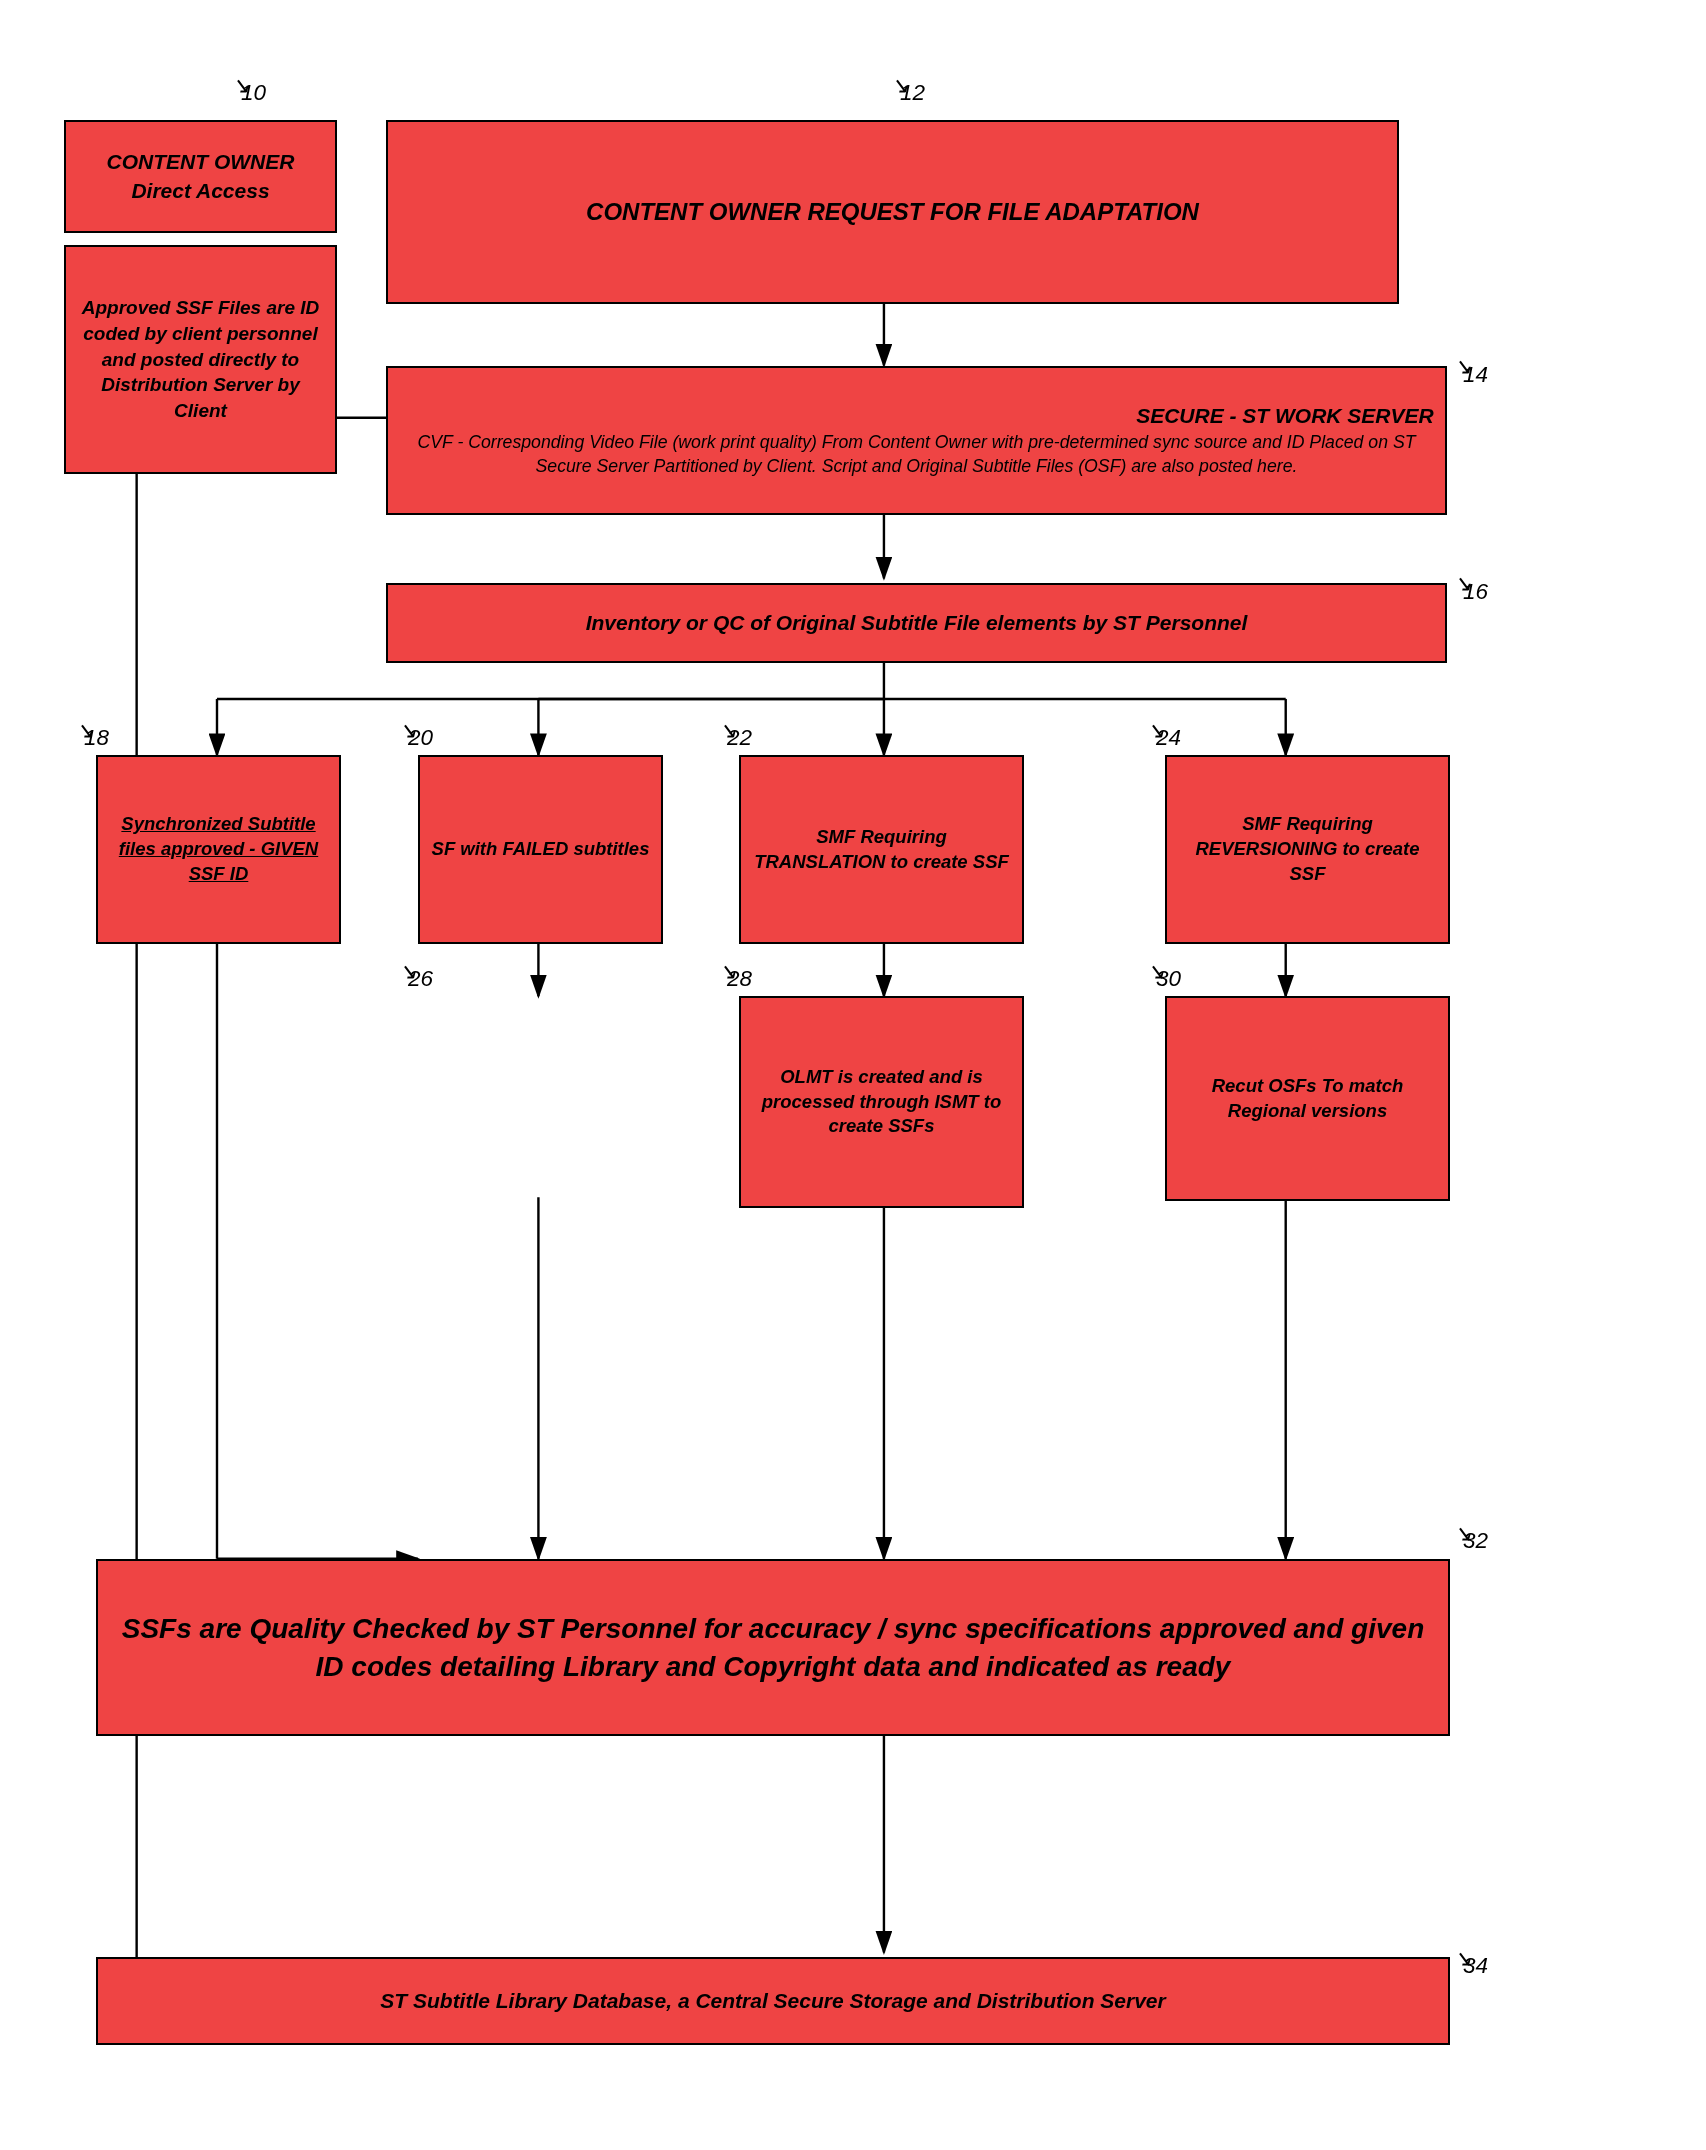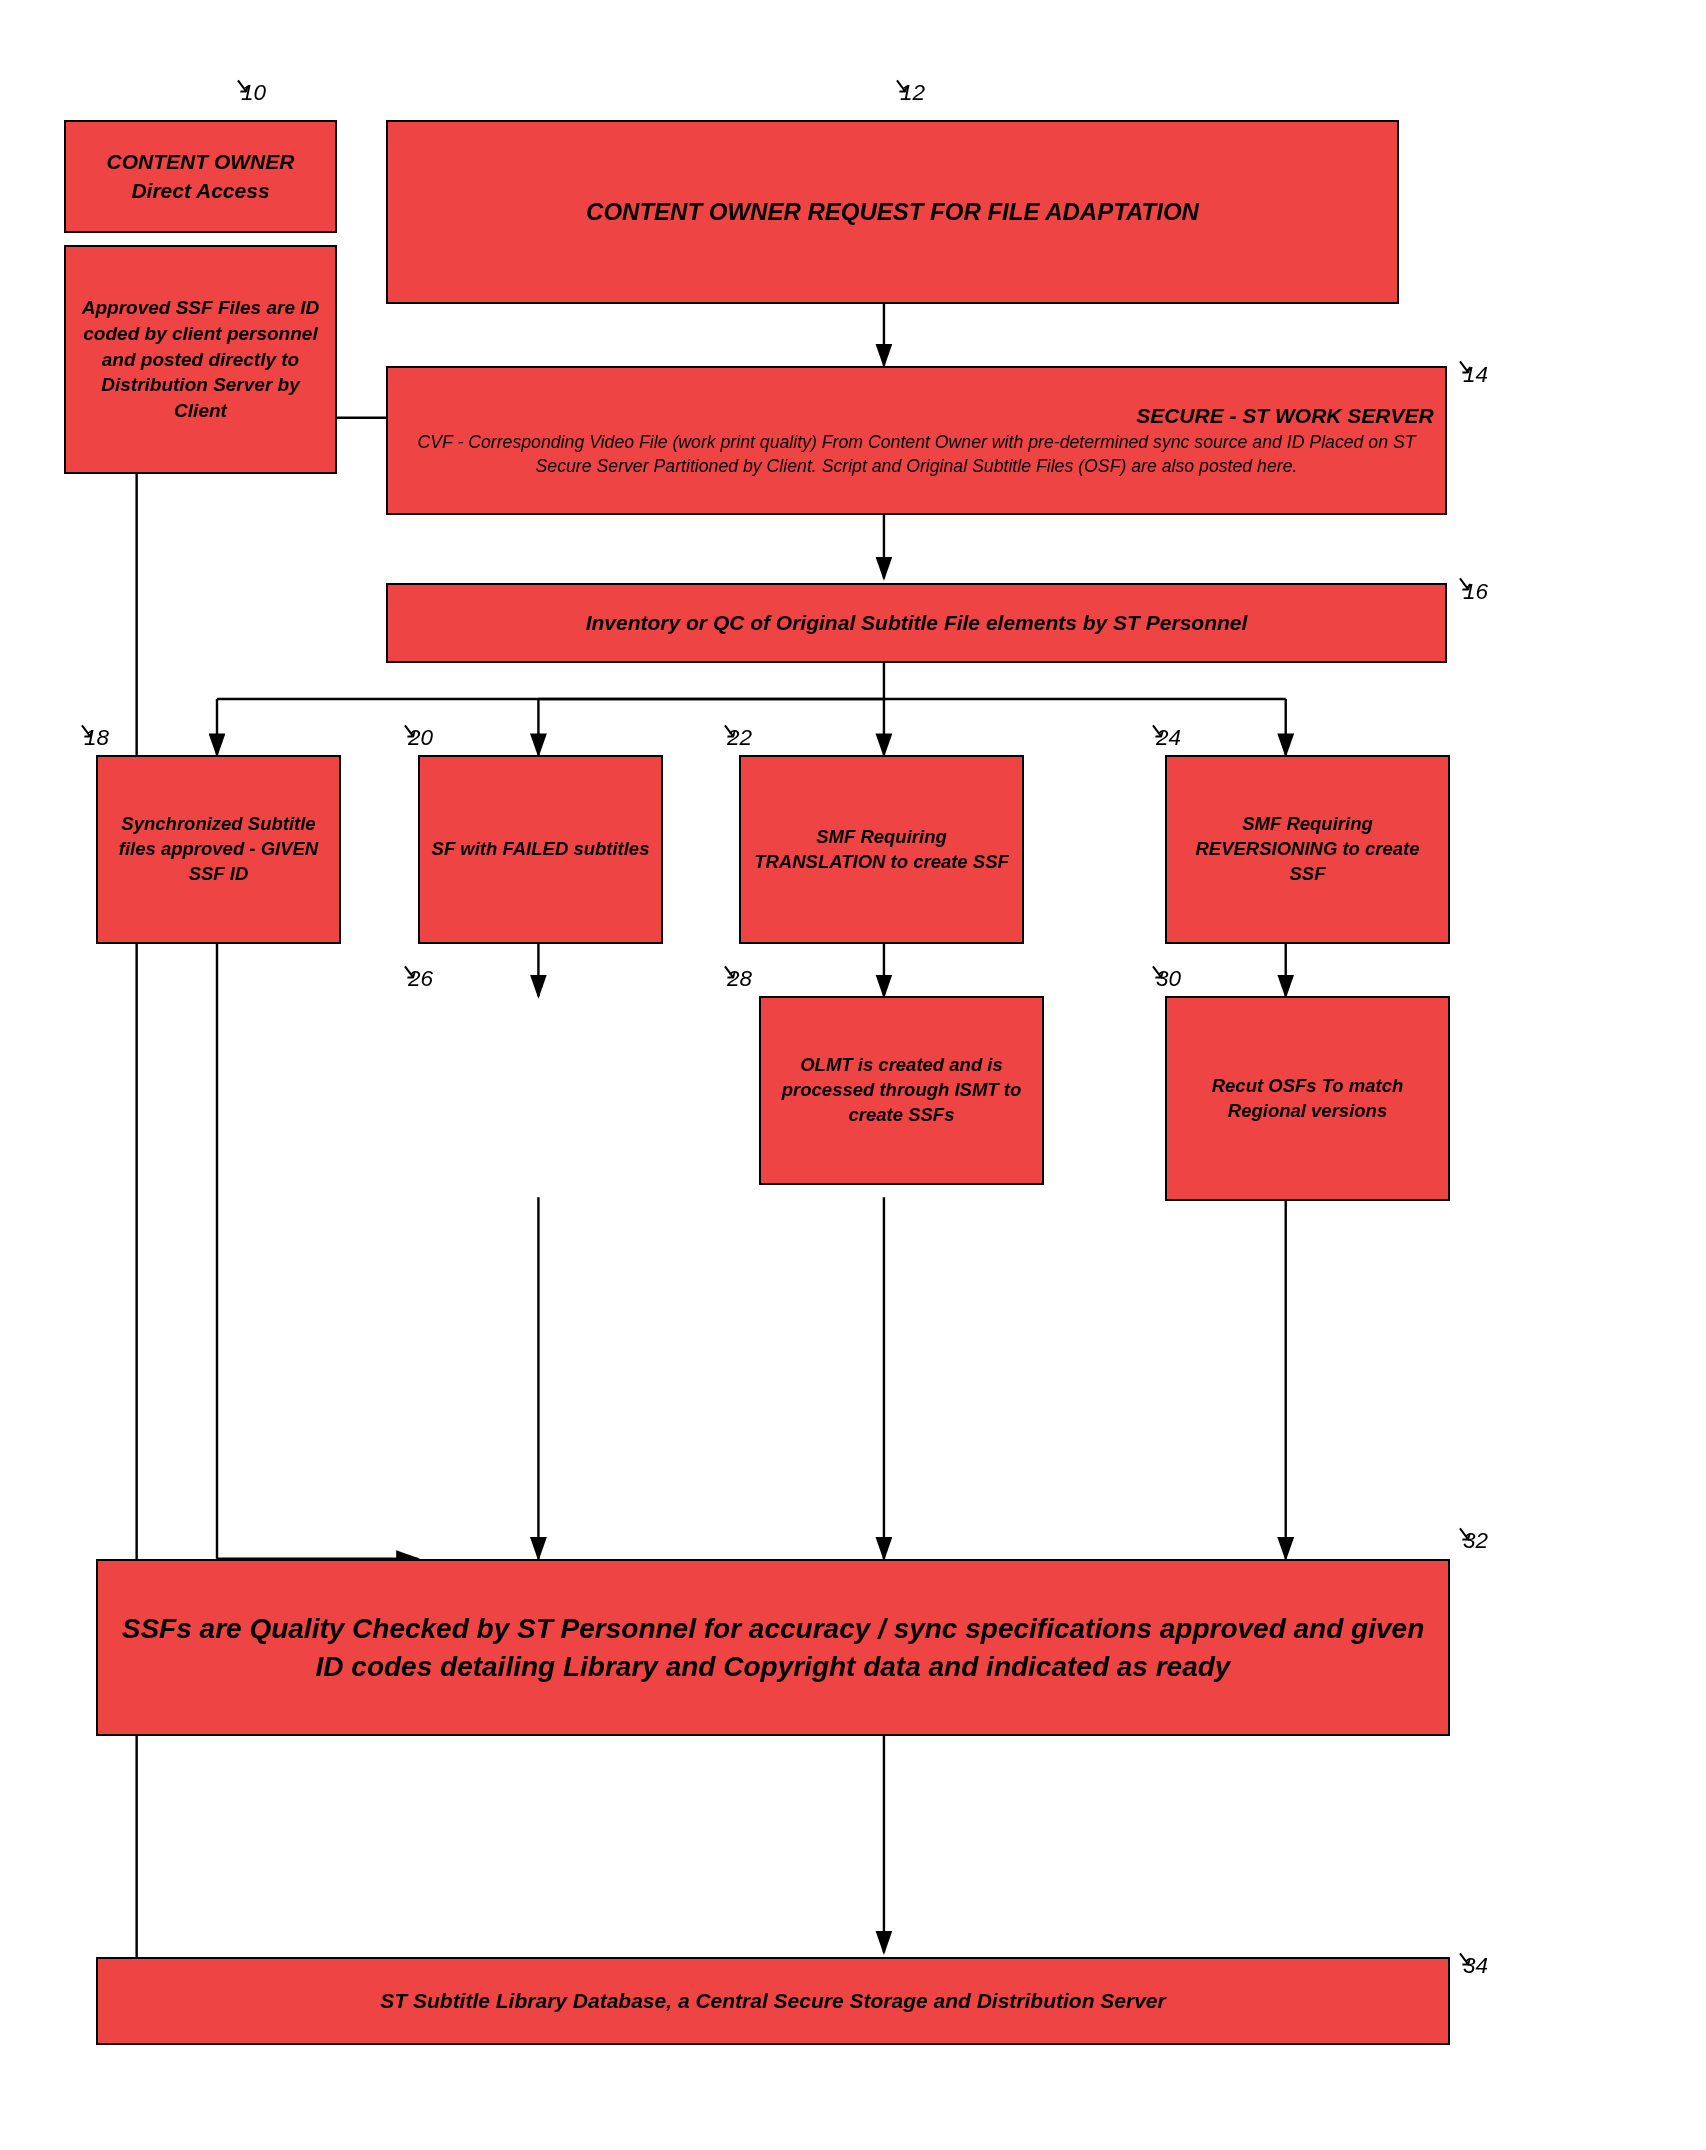--- a/index.html
+++ b/index.html
@@ -134,21 +134,21 @@
   <span style="position:absolute; left:1421px; top:538px; font-size:22.5px; font-style:italic;">↘</span>
 
   <div class="box" style="left:354px; top:551px; width:1061px; height:80px;">
     <span class="box-text" style="font-size:21px;">Inventory or QC of Original Subtitle File elements by ST Personnel</span>
   </div>
 
   <span class="label-num" style="left:52px; top:693px;">18</span>
   <span style="position:absolute; left:43px; top:685px; font-size:22.5px; font-style:italic;">↘</span>
 
   <div class="box" style="left:64px; top:723px; width:245px; height:189px;">
-    <span class="box-text" style="font-size:18.5px;">Synchronized Subtitle files approved - GIVEN SSF ID</span>
+    <span class="box-text" style="font-size:18.5px;text-decoration:underline;">Synchronized Subtitle files approved - GIVEN SSF ID</span>
   </div>
 
   <span class="label-num" style="left:376px; top:693px;">20</span>
   <span style="position:absolute; left:366px; top:685px; font-size:22.5px; font-style:italic;">↘</span>
 
   <div class="box" style="left:386px; top:723px; width:245px; height:189px;">
     <span class="box-text" style="font-size:18.5px;">SF with FAILED subtitles</span>
   </div>
 
   <span class="label-num" style="left:695px; top:693px;">22</span>
@@ -165,21 +165,21 @@
     <span class="box-text" style="font-size:18.5px;">SMF Requiring REVERSIONING to create SSF</span>
   </div>
 
   <span class="label-num" style="left:376px; top:934px;">26</span>
   <span style="position:absolute; left:366px; top:926px; font-size:22.5px; font-style:italic;">↘</span>
 
 
   <span class="label-num" style="left:695px; top:934px;">28</span>
   <span style="position:absolute; left:686px; top:926px; font-size:22.5px; font-style:italic;">↘</span>
 
-  <div class="box" style="left:707px; top:964px; width:285px; height:189px;margin-left:20px;">
+  <div class="box" style="left:707px; top:964px; width:285px; height:212px;">
     <span class="box-text" style="font-size:18.5px;">OLMT is created and is processed through ISMT to create SSFs</span>
   </div>
 
   <span class="label-num" style="left:1124px; top:934px;">30</span>
   <span style="position:absolute; left:1114px; top:926px; font-size:22.5px; font-style:italic;">↘</span>
 
   <div class="box" style="left:1133px; top:964px; width:285px; height:205px;">
     <span class="box-text" style="font-size:18.5px;">Recut OSFs To match Regional versions</span>
   </div>
 

